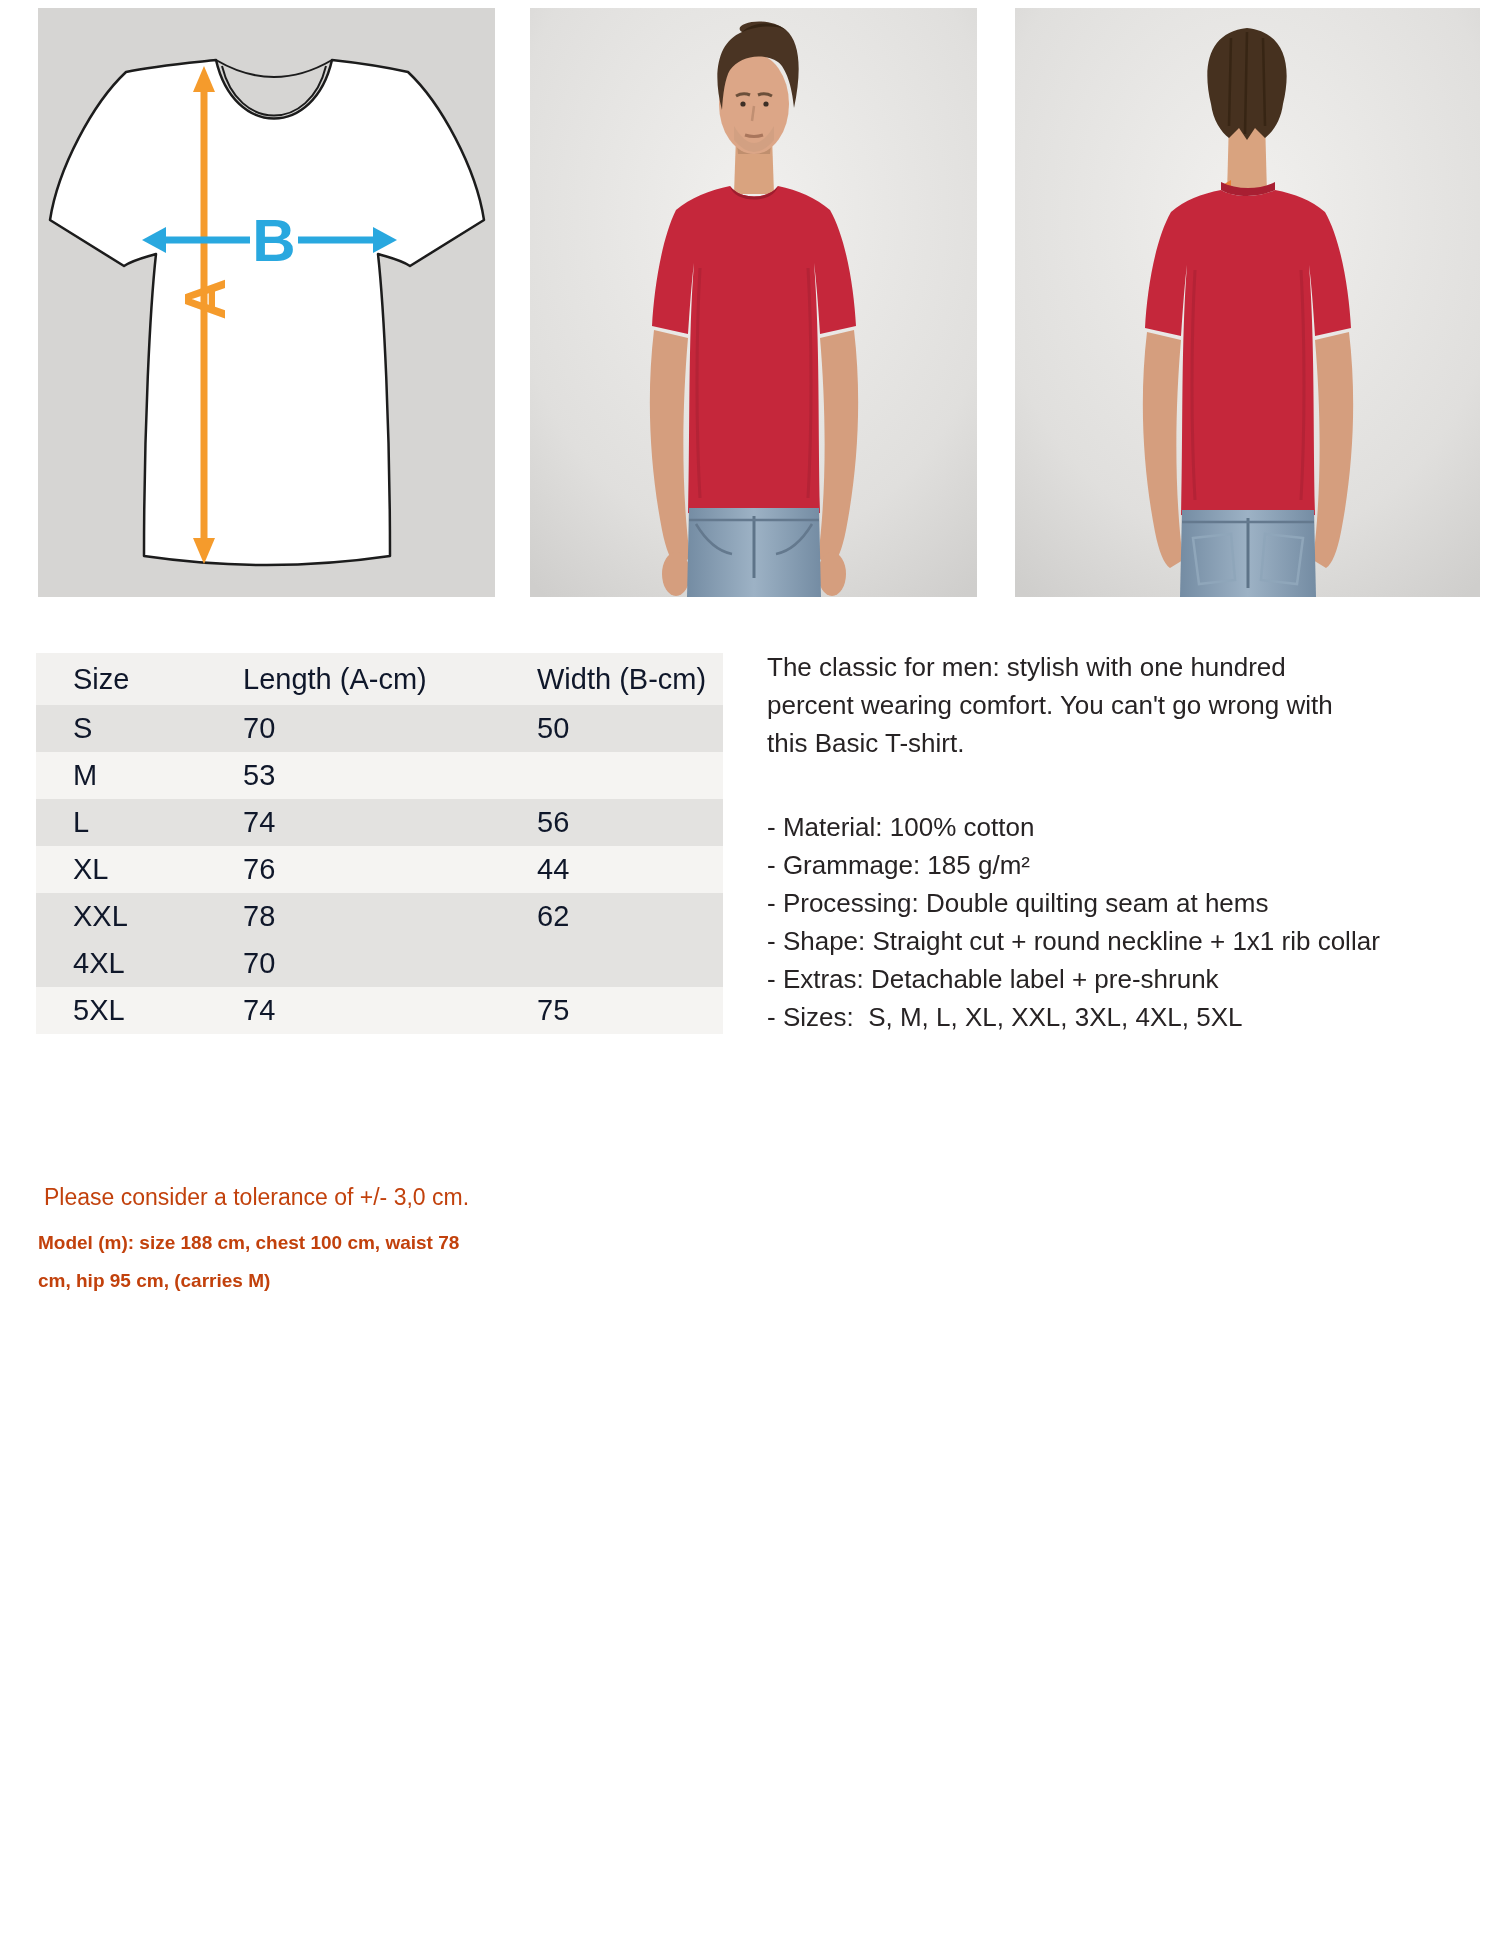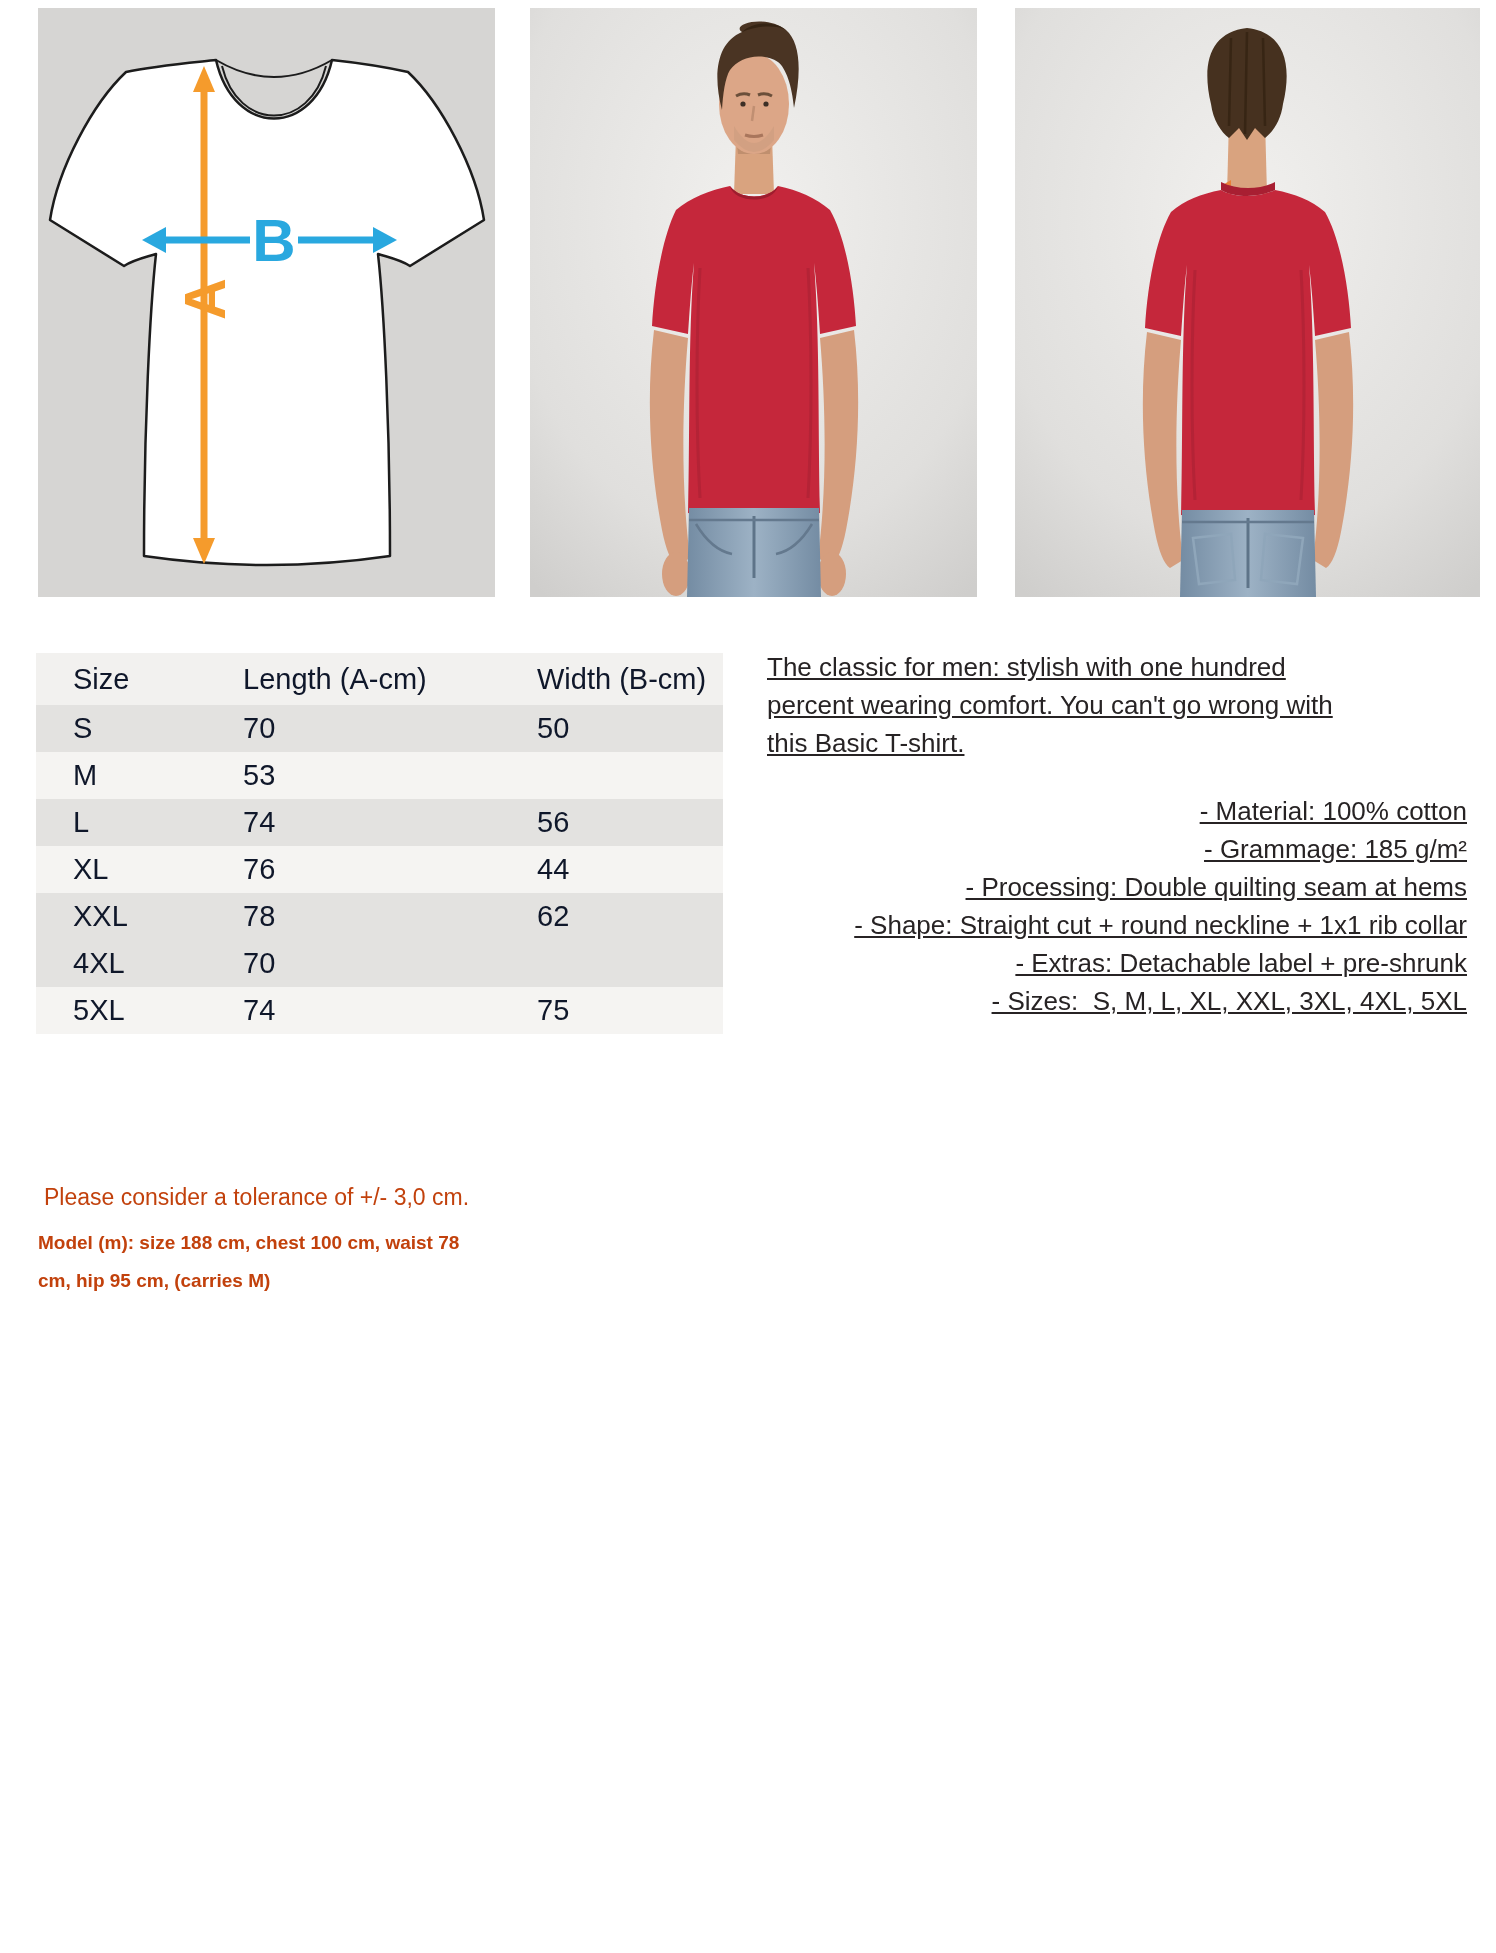--- a/index.html
+++ b/index.html
@@ -16,23 +16,23 @@
   
   .sizetable{position:absolute;left:36px;top:653px;width:687px;color:#0f172a;}
   .trow{display:flex;height:47px;line-height:47px;font-size:29px;}
   .trow.thead{height:52px;line-height:52px;background:#f2f1ef;}
   .trow.dark{background:#e3e2e0;}
   .trow.light{background:#f5f4f2;}
   .c1{width:207px;padding-left:37px;box-sizing:border-box;}
   .c2{width:294px;}
   .c3{flex:1;}
   
-  .desc{position:absolute;left:767px;top:648px;width:700px;color:#272324;font-size:26px;line-height:38px;text-decoration:underline;}
+  .desc{position:absolute;left:767px;top:648px;width:700px;color:#272324;font-size:26px;line-height:38px;}
   .desc-line{white-space:nowrap;}
-  .desc-bullets{margin-top:30px;text-align:right;}
+  .desc-bullets{margin-top:46px;}
   .desc-bullet{white-space:pre;}
   
   .footer{position:absolute;left:38px;top:1181px;width:640px;color:#c2410c;}
   .tolerance{font-size:23px;line-height:33px;padding-left:6px;}
   .model-info{font-size:19px;font-weight:bold;line-height:38px;margin-top:10px;}
   .model-line{white-space:nowrap;}
 </style>
 </head>
 <body>
 

